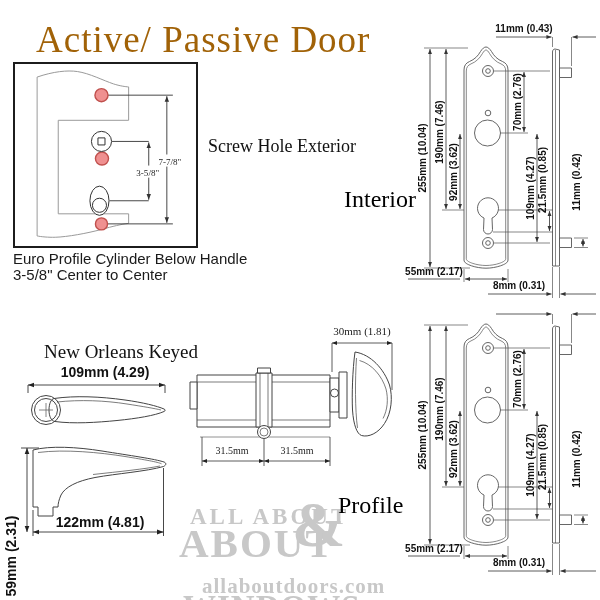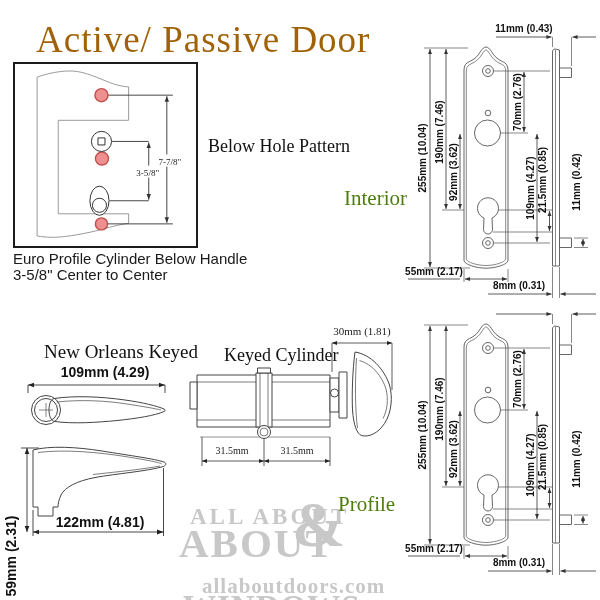--- a/index.html
+++ b/index.html
@@ -1,21 +1,21 @@
 <!DOCTYPE html>
 <html><head>
 <meta charset="utf-8">
 <style>
   html,body{margin:0;padding:0;background:#fff;}
   .page{position:relative;width:600px;height:600px;background:#ffffff;overflow:hidden;
         font-family:"Liberation Serif",serif;color:#111;}
   .abs{position:absolute;}
   .title{font-family:"Liberation Serif",serif;font-size:37px;letter-spacing:1px;color:#a16207;white-space:nowrap;}
   .caption{font-family:"Liberation Serif",serif;font-size:18px;color:#111;white-space:nowrap;}
-  .seclabel{font-family:"Liberation Serif",serif;font-size:21px;color:#4d7c0f;white-space:nowrap;}
+  .seclabel{font-family:"Liberation Serif",serif;font-size:24px;color:#000000;white-space:nowrap;}
   .sublabel{font-family:"Liberation Serif",serif;font-size:19px;color:#111;white-space:nowrap;}
   .config{font-family:"Liberation Sans",sans-serif;font-size:15px;line-height:15.5px;color:#1a1a1a;white-space:nowrap;}
   .screwbox{border:2.5px solid #1c1c1c;background:#fff;}
   
   .dimS{font-family:"Liberation Sans",sans-serif;font-size:10px;font-weight:600;fill:#111;}
   .dimB{font-family:"Liberation Sans",sans-serif;font-size:14px;font-weight:700;fill:#111;}
   .dimSerifSm{font-family:"Liberation Serif",serif;font-size:9px;fill:#222;}
   .dimCyl{font-family:"Liberation Serif",serif;font-size:10px;fill:#222;}
   .dimCylTop{font-family:"Liberation Serif",serif;font-size:11px;fill:#222;}
   
@@ -80,21 +80,21 @@
         <circle cx="86" cy="77" r="10"></circle>
         <rect x="82.5" y="73.5" width="7" height="7" fill="none"></rect>
       </g>
       <g fill="#fff" stroke="#333" stroke-width="1">
         <ellipse cx="84" cy="136" rx="9.5" ry="14.5"></ellipse>
         <circle cx="84" cy="140.5" r="7" fill="none"></circle>
       </g>
     </svg>
   </div>
 
-  <div class="abs caption" style="left:208px;top:136px;">Below Hole Pattern</div>
+  <div class="abs caption" style="left:208px;top:136px;">Screw Hole Exterior</div>
 
   <div class="abs config" style="left:13px;top:251px;">
     <div>Euro Profile Cylinder Below Handle</div>
     <div>3-5/8" Center to Center</div>
   </div>
 
   <div class="abs seclabel" style="left:344px;top:186px;">Interior</div>
 
   <svg class="abs" style="left:400px;top:10px;" width="200" height="295" viewBox="0 0 200 295">
     <defs>
@@ -277,21 +277,20 @@
       <line x1="28" y1="150" x2="28" y2="176"></line>
       <line x1="158.5" y1="108" x2="158.5" y2="176"></line>
       <line x1="28" y1="172" x2="158.5" y2="172" marker-start="url(#ar-l)" marker-end="url(#ar-l)"></line>
       <line x1="16" y1="88" x2="34" y2="88"></line>
       <line x1="22" y1="88" x2="22" y2="172" marker-start="url(#ar-l)" marker-end="url(#ar-l)"></line>
     </g>
     <text class="dimB" x="95" y="167" text-anchor="middle">122mm (4.81)</text>
     <text class="dimB" transform="translate(11,196) rotate(-90)" text-anchor="middle">59mm (2.31)</text>
   </svg>
 
-  <div class="abs caption" style="left:224px;top:345px;">Keyed Cylinder</div>
 
   <svg class="abs" style="left:185px;top:320px;" width="215" height="150" viewBox="0 0 215 150">
     <defs>
       <marker id="ar-c" viewBox="0 0 10 10" refX="9" refY="5" markerWidth="7" markerHeight="7" orient="auto-start-reverse">
         <path d="M0,1.5 L9,5 L0,8.5 z" fill="#222"></path>
       </marker>
     </defs>
     <text class="dimCylTop" x="177" y="15" text-anchor="middle">30mm (1.81)</text>
     <g stroke="#333" stroke-width="0.8" fill="none">
       <line x1="147" y1="23" x2="207" y2="23" marker-start="url(#ar-c)" marker-end="url(#ar-c)"></line>

